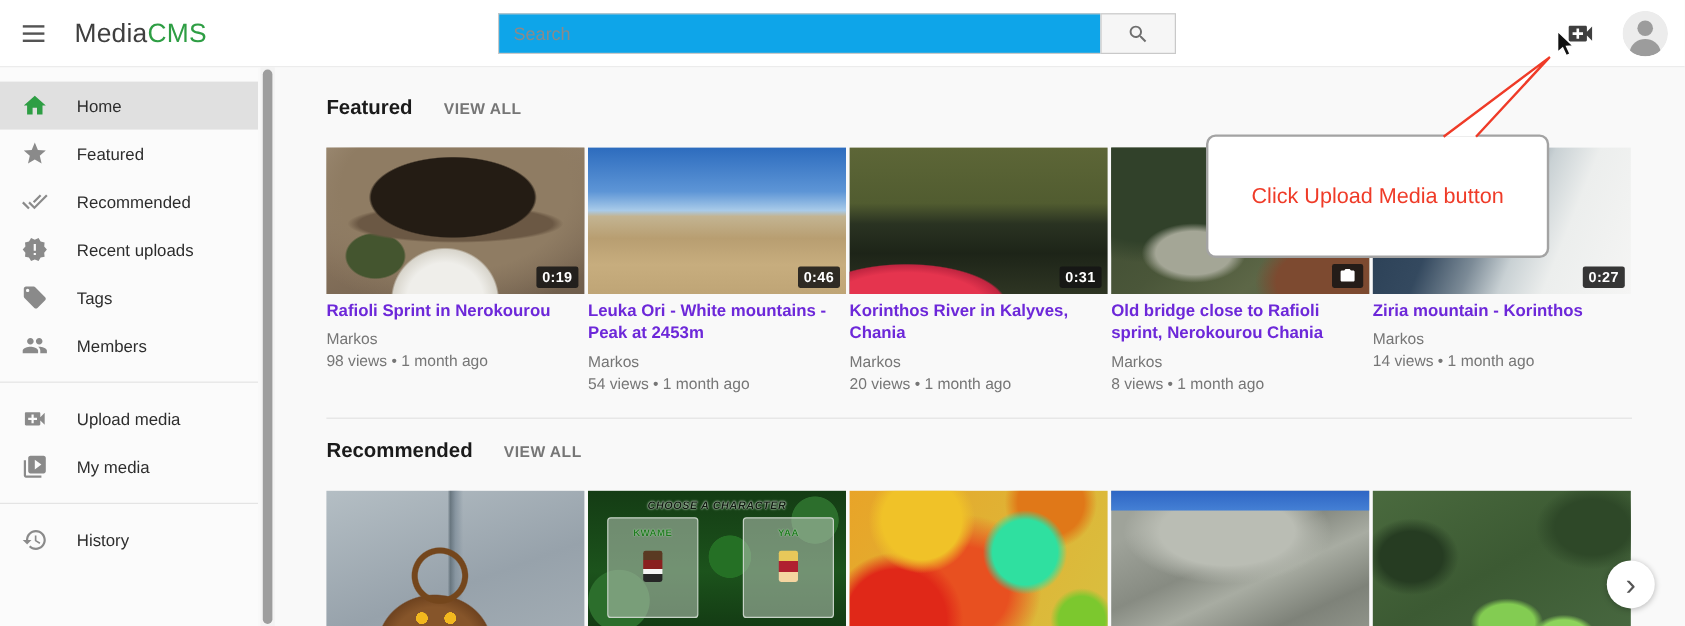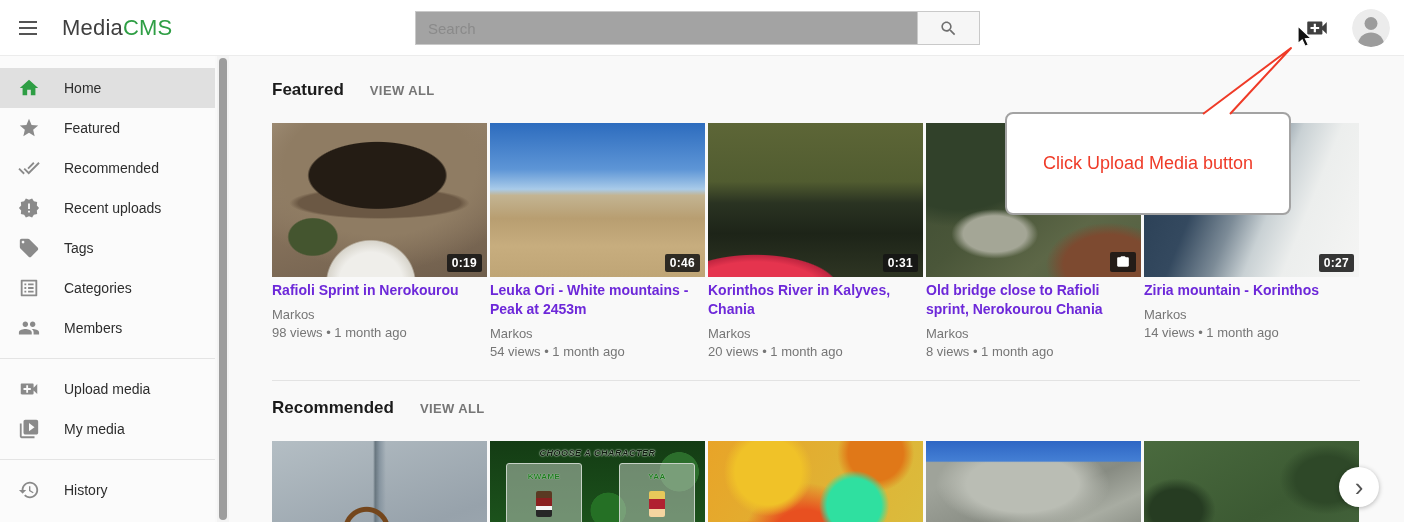--- a/index.html
+++ b/index.html
@@ -19,21 +19,21 @@
   .hamburger { width:28px; height:28px; margin-left:14px; background:none; border:none; cursor:pointer;
     display:flex; flex-direction:column; justify-content:center; gap:4px; align-items:center; }
   .hamburger span { display:block; width:18px; height:2px; background:#545454; }
   .logo { margin-left:20px; font-size:22px; letter-spacing:.2px; cursor:pointer; white-space:nowrap; }
   .logo .media { color:#3f3f3f; }
   .logo .cms { color:#2e9e44; }
 
   .search-wrap { position:absolute; left:415px; top:11px; display:flex; height:34px; }
   .search-input {
     width:502px; height:34px; border:1px solid #c9c9c9; border-right:none;
-    padding:0 12px; font-size:15px; color:#333; background:#a3a3a3; outline:none;
+    padding:0 12px; font-size:15px; color:#333; background:#0ea5e9; outline:none;
     font-family:"Liberation Sans", sans-serif;
   }
   .search-input::placeholder { color:#8a8a8a; }
   .search-btn {
     width:63px; height:34px; border:1px solid #c9c9c9; background:#f6f6f6;
     display:flex; align-items:center; justify-content:center; cursor:pointer;
   }
   .search-btn svg { width:19px; height:19px; fill:#6f6f6f; }
 
   .header-actions { position:absolute; right:14px; top:0; height:56px; display:flex; align-items:center; gap:22px; }
@@ -60,21 +60,21 @@
   .scroll-thumb { position:absolute; left:2px; width:8px; top:2px; height:462px; background:#9d9d9d; border-radius:4px; }
 
   
   main { position:absolute; left:230px; top:56px; right:0; bottom:0; padding:24px 0 0 42px; }
   .section-head { display:flex; align-items:baseline; height:20px; margin-bottom:23px; }
   .section-title { font-size:17px; font-weight:700; color:#1b1b1b; }
   .view-all { margin-left:26px; font-size:13px; font-weight:700; letter-spacing:.4px; color:#767676; cursor:pointer; }
 
   .cards-row { display:flex; gap:3px; }
   .card { width:215px; cursor:pointer; }
-  .thumb { position:relative; width:215px; height:154px; background:#ddd; overflow:hidden; }
+  .thumb { position:relative; width:215px; height:122px; background:#ddd; overflow:hidden; }
   .duration {
     position:absolute; right:5px; bottom:5px; background:rgba(20,20,20,.85); color:#fff;
     font-size:12px; font-weight:700; letter-spacing:.3px; padding:1px 5px; border-radius:2px; line-height:16px;
   }
   .duration.icon-badge svg { width:14px; height:14px; fill:#fff; display:block; margin:2px 1px; }
   .card-title { margin-top:4px; font-size:14px; font-weight:700; line-height:19px; color:#6d28d9; max-height:38px; overflow:hidden; }
   .card-author { margin-top:7px; font-size:13px; color:#767676; }
   .card-meta { margin-top:3px; font-size:13px; color:#767676; }
   .section-divider { border:none; border-top:1px solid #e3e3e3; margin:21px 0 17px 0; width:1088px; }
 
@@ -221,26 +221,20 @@
       <span class="nlabel">Recent uploads</span>
     </div>
     <div class="nav-item">
       <span class="nicon"><svg viewBox="0 0 24 24">
             <path d="M21.41 11.58l-9-9C12.05 2.22 11.55 2 11 2H4c-1.1 0-2 .9-2 2v7c0 .55.22 1.05.59 1.42l9 9c.36.36.86.58 1.41.58.55 0 1.05-.22 1.41-.59l7-7c.37-.36.59-.86.59-1.41 0-.55-.23-1.06-.59-1.42zM5.5 7C4.67 7 4 6.33 4 5.5S4.67 4 5.5 4 7 4.67 7 5.5 6.33 7 5.5 7z"></path>
           </svg></span>
       <span class="nlabel">Tags</span>
     </div>
     <div class="nav-item">
       <span class="nicon"><svg viewBox="0 0 24 24">
-            <path d="M11 7h6v2h-6zm0 4h6v2h-6zm0 4h6v2h-6zM7 7h2v2H7zm0 4h2v2H7zm0 4h2v2H7zM20.1 3H3.9c-.5 0-.9.4-.9.9v16.2c0 .4.4.9.9.9h16.2c.4 0 .9-.5.9-.9V3.9c0-.5-.5-.9-.9-.9zM19 19H5V5h14v14z"></path>
-          </svg></span>
-      <span class="nlabel">Categories</span>
-    </div>
-    <div class="nav-item">
-      <span class="nicon"><svg viewBox="0 0 24 24">
             <path d="M16 11c1.66 0 2.99-1.34 2.99-3S17.66 5 16 5c-1.66 0-3 1.34-3 3s1.34 3 3 3zm-8 0c1.66 0 2.99-1.34 2.99-3S9.66 5 8 5C6.34 5 5 6.34 5 8s1.34 3 3 3zm0 2c-2.33 0-7 1.17-7 3.5V19h14v-2.5c0-2.33-4.67-3.5-7-3.5zm8 0c-.29 0-.62.02-.97.05 1.16.84 1.97 1.97 1.97 3.45V19h6v-2.5c0-2.33-4.67-3.5-7-3.5z"></path>
           </svg></span>
       <span class="nlabel">Members</span>
     </div>
     <div class="side-divider"></div>
     <div class="nav-item">
       <span class="nicon"><svg viewBox="0 0 24 24">
             <path d="M17 10.5V7c0-.55-.45-1-1-1H4c-.55 0-1 .45-1 1v10c0 .55.45 1 1 1h12c.55 0 1-.45 1-1v-3.5l4 4v-11l-4 4zM14 13h-3v3H9v-3H6v-2h3V8h2v3h3v2z"></path>
           </svg></span>
       <span class="nlabel">Upload media</span>

